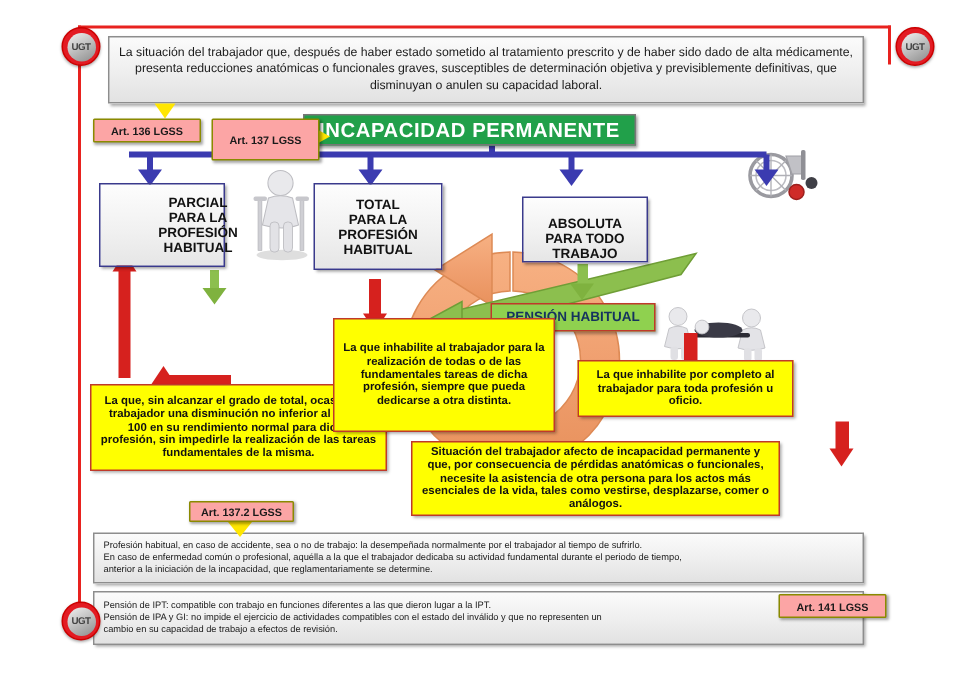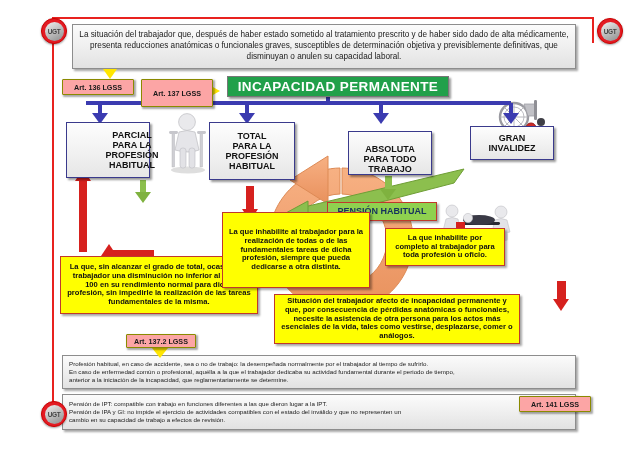--- a/index.html
+++ b/index.html
@@ -226,21 +226,21 @@
 
   <div class="tag t7" style="left:62px; top:79px; width:72px; height:16px;">
     <span>Art. 136 LGSS</span>
   </div>
 
   <div class="tag t7" style="left:141px; top:79px; width:72px; height:28px;">
     <span>Art. 137 LGSS</span>
   </div>
   <div class="tag-nub" style="left:211px; top:86px; border-top:5px solid transparent; border-bottom:5px solid transparent; border-left:9px solid #ffe600;"></div>
 
-  <div class="box gbox t13" style="left:227px; top:76px; width:222px; height:21px; letter-spacing:.4px;">
+  <div class="box gbox t13" style="left:202px; top:76px; width:222px; height:21px; letter-spacing:.4px;">
     <span>INCAPACIDAD PERMANENTE</span>
   </div>
 
   <div class="abody blue" style="left:86px; top:101px; width:425px; height:4px;"></div>
   <div class="abody blue" style="left:326px; top:97px; width:4px; height:6px;"></div>
 
   <div class="abody blue" style="left:98px; top:103px; width:4px; height:11px;"></div>
   <div class="ahead bluehead" style="left:92px; top:113px;"></div>
 
   <div class="abody blue" style="left:245px; top:103px; width:4px; height:11px;"></div>
@@ -271,26 +271,20 @@
   </div>
 
   <div class="box cbox t9" style="left:348px; top:131px; width:84px; height:44px;align-items:flex-end;">
     <div>
       <div>ABSOLUTA</div>
       <div>PARA TODO</div>
       <div>TRABAJO</div>
     </div>
   </div>
 
-  <div class="box cbox t9" style="left:470px; top:126px; width:84px; height:34px;">
-    <div>
-      <div>GRAN</div>
-      <div>INVALIDEZ</div>
-    </div>
-  </div>
 
   <div class="abody grn" style="left:140px; top:180px; width:6px; height:13px;"></div>
   <div class="ahead grnhead" style="left:135px; top:192px;"></div>
 
   <svg class="illus" style="left:268px; top:165px; width:200px; height:62px;" viewBox="0 0 200 62">
     <g fill="#8cbf4e" stroke="#6f9e36" stroke-width="1">
       <polygon points="196,4 186,18 40,56 36,42"></polygon>
       <polygon points="40,36 40,62 16,49"></polygon>
     </g>
   </svg>
@@ -323,21 +317,21 @@
   </div>
 
   <div class="tag t7" style="left:126px; top:334px; width:70px; height:14px;">
     <span>Art. 137.2 LGSS</span>
   </div>
 
   <div class="box ybox t75 padtxt" style="left:222px; top:212px; width:148px; height:76px;">
     <span>La que inhabilite al trabajador para la realización de todas o de las fundamentales tareas de dicha profesión, siempre que pueda dedicarse a otra distinta.</span>
   </div>
 
-  <div class="box ybox t75 padtxt" style="left:385px; top:228px; width:120px; height:38px;">
+  <div class="box ybox t75 padtxt" style="left:385px; top:240px; width:144px; height:38px;">
     <span>La que inhabilite por completo al trabajador para toda profesión u oficio.</span>
   </div>
 
   <div class="box ybox t75 padtxt" style="left:274px; top:294px; width:246px; height:50px;">
     <span>Situación del trabajador afecto de incapacidad permanente y que, por consecuencia de pérdidas anatómicas o funcionales, necesite la asistencia de otra persona para los  actos más esenciales de la vida, tales como vestirse, desplazarse, comer o análogos.</span>
   </div>
 
   <div class="tag-nub" style="left:152px; top:348px; border-left:8px solid transparent; border-right:8px solid transparent; border-top:10px solid #ffe600;"></div>
 
   <div class="box wbox t6 lh13" style="left:62px; top:355px; width:514px; height:34px; justify-content:flex-start; text-align:left; padding:3px 6px;">

